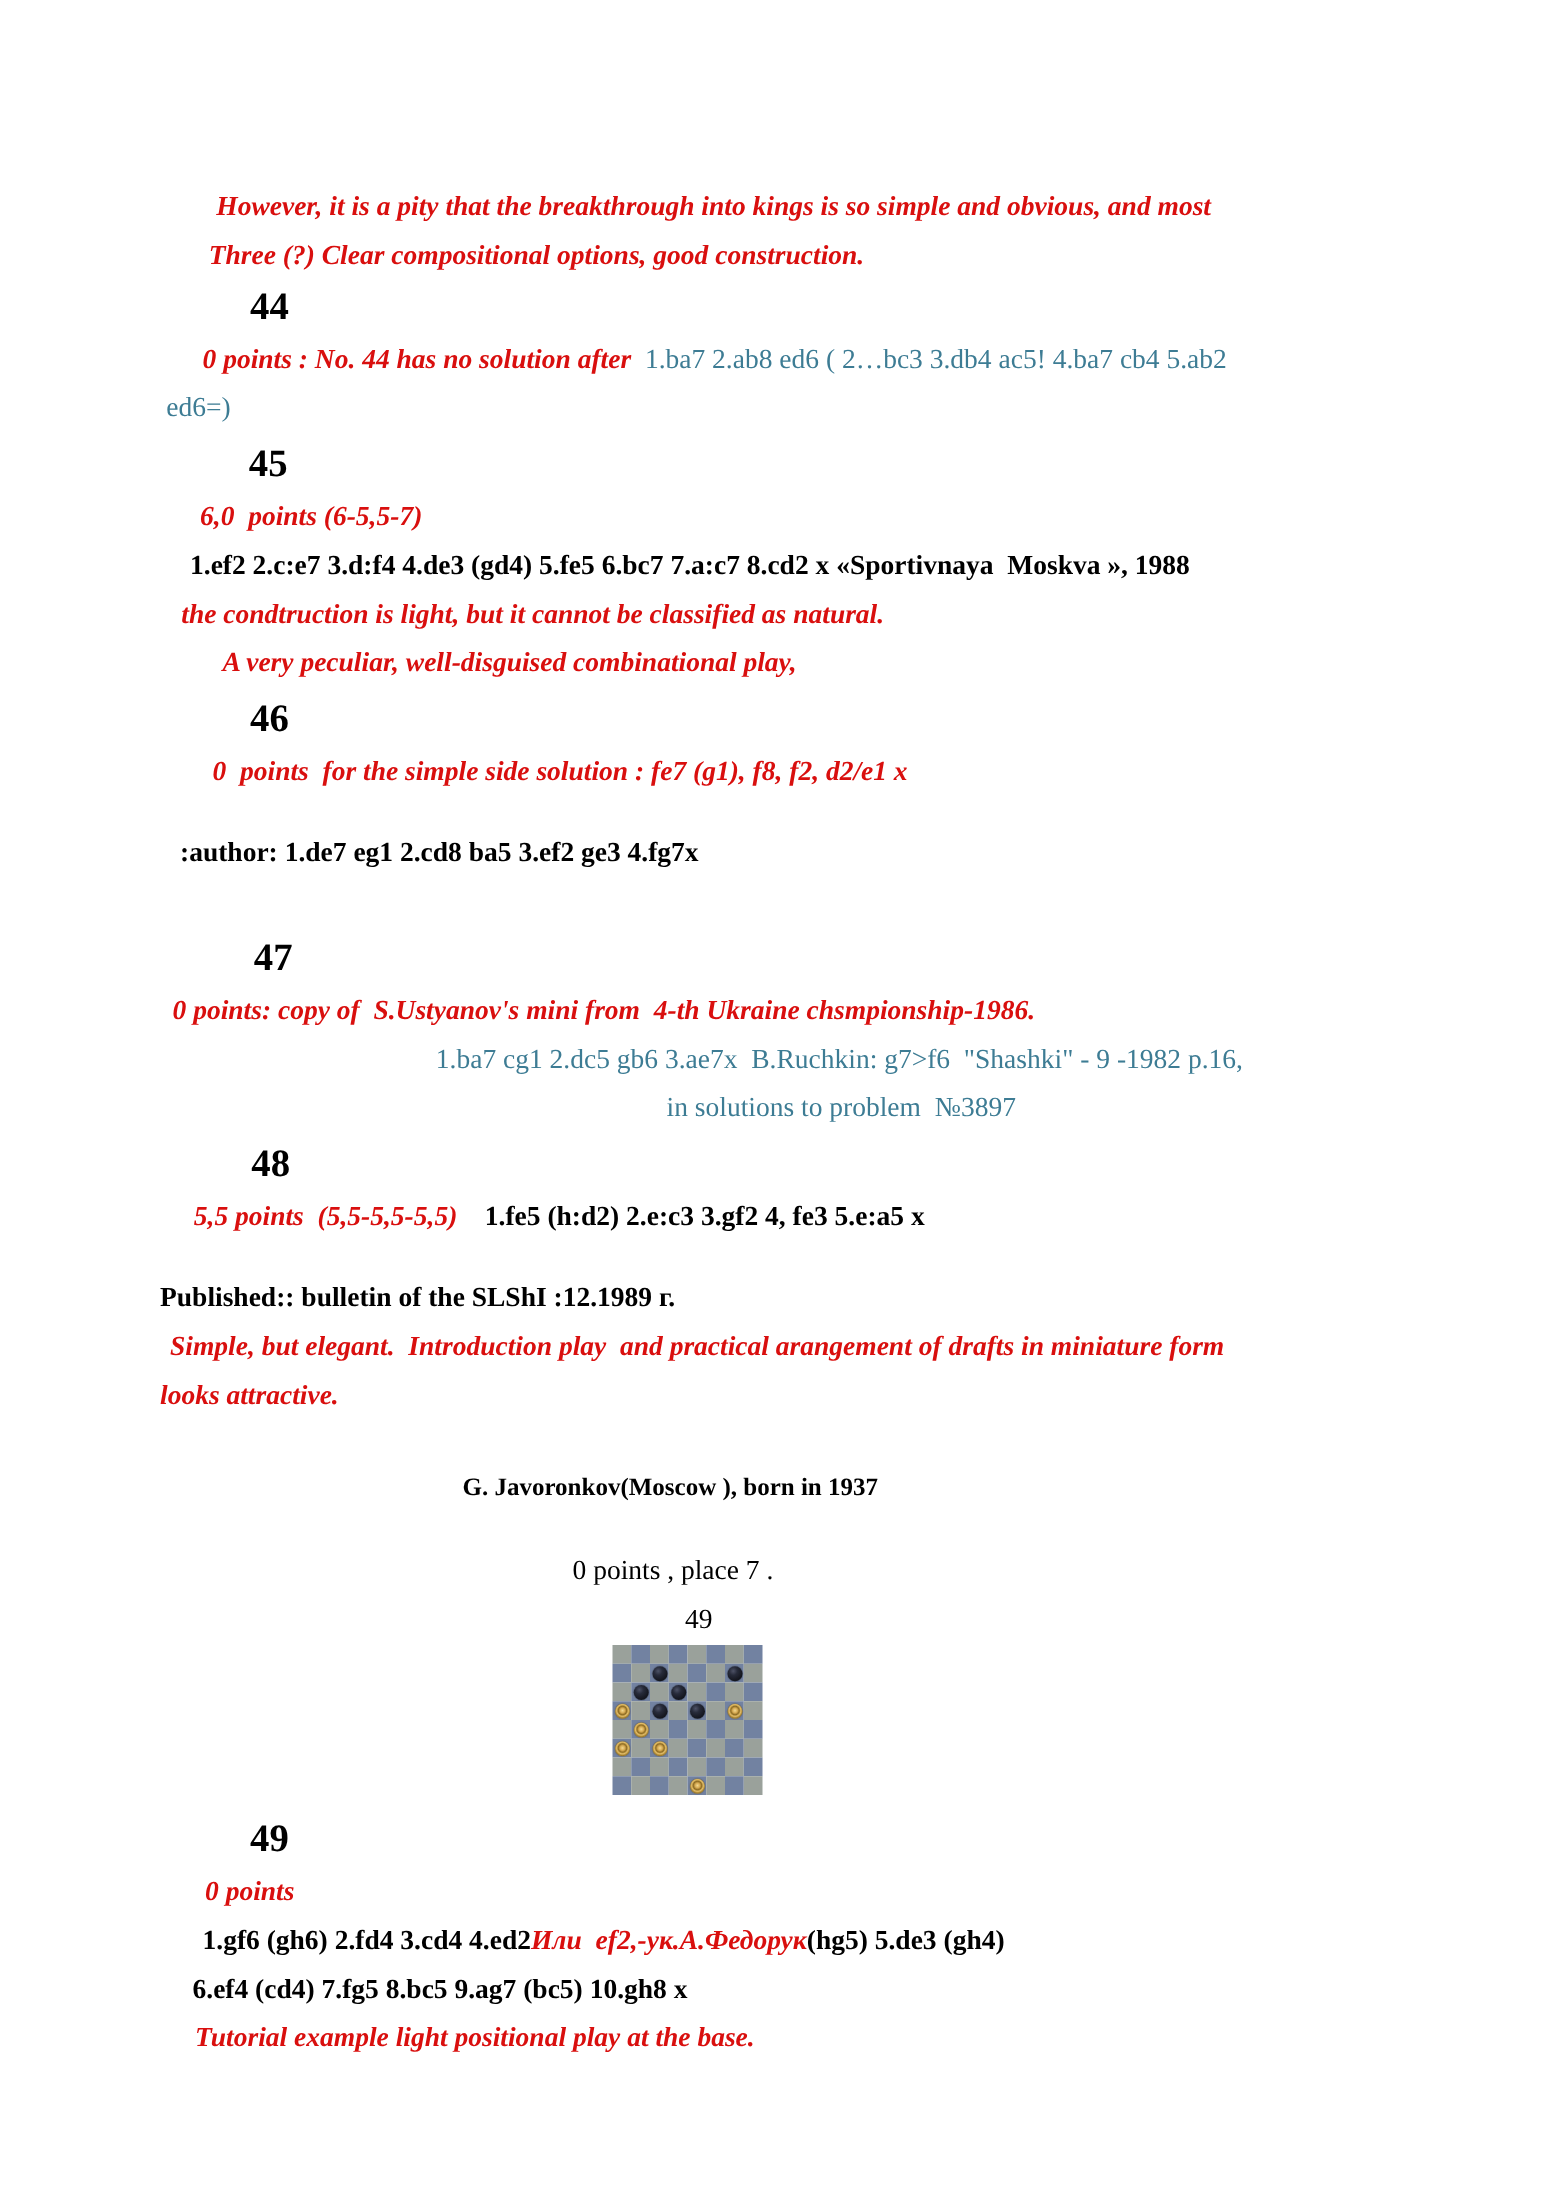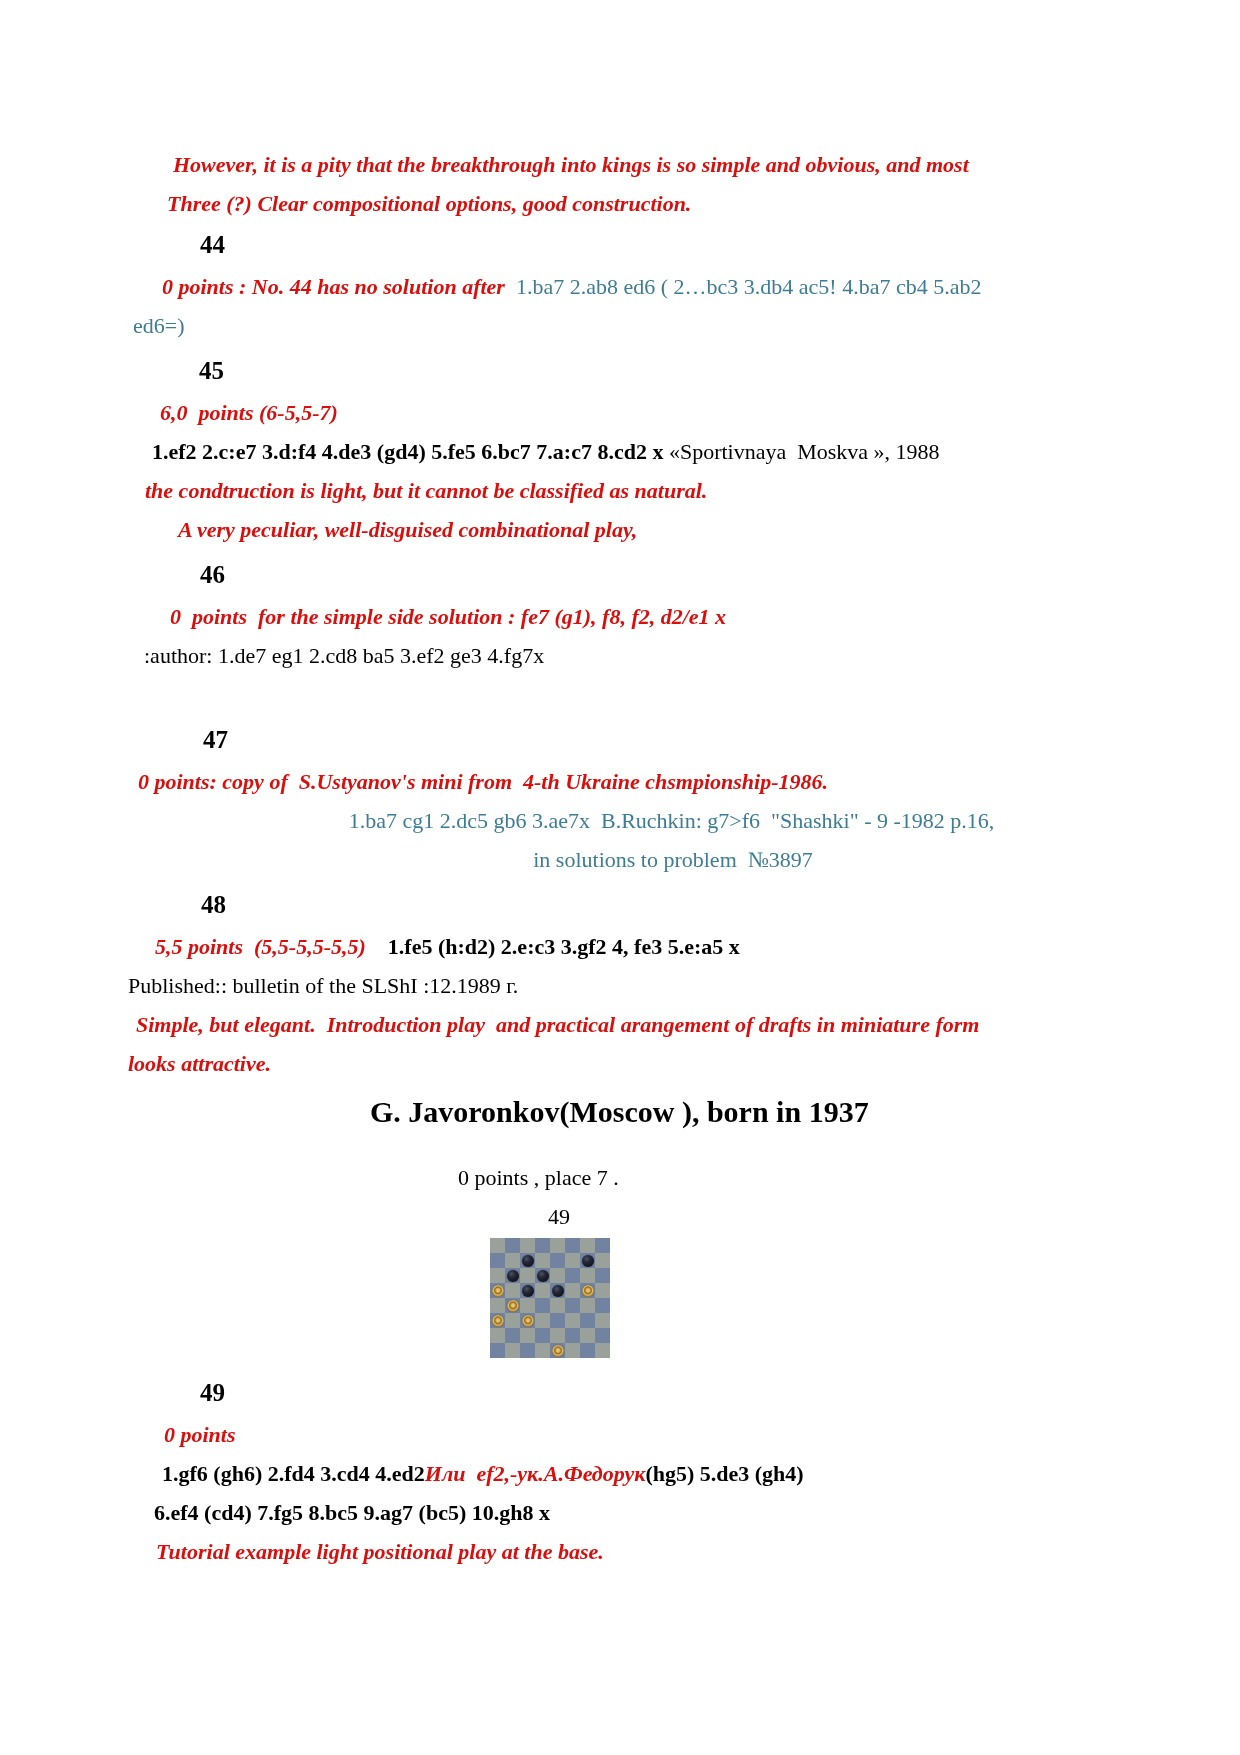--- a/index.html
+++ b/index.html
@@ -13,28 +13,28 @@
   body{
     width:1240px;height:1755px;
     background:#ffffff;
     color:var(--ink);
     font-family:"Liberation Serif","DejaVu Serif",serif;
     font-size:22px;
     overflow:hidden;
   }
   .content{padding:145px 30px 0 128px;}
   .line{line-height:39px;white-space:pre;}
-  .num-line{line-height:44px;font-size:25px;font-weight:bold;white-space:pre;}
+  .num-line{line-height:44px;font-size:31px;font-weight:bold;white-space:pre;}
   .mt4{margin-top:4px;}
   .red{color:var(--red);font-weight:bold;font-style:italic;}
   .teal{color:var(--teal);font-weight:normal;font-style:normal;}
   .teal-bold{color:var(--teal);font-weight:normal;text-align:center;}
   .bold{font-weight:bold;}
-  .plain{font-weight:normal;font-style:normal;}
-  .heading{font-size:30px;font-weight:bold;line-height:48px;margin-top:5px;padding-left:242px;white-space:pre;}
+  .plain{font-weight:bold;font-style:normal;margin-top:26px;}
+  .heading{font-size:20px;font-weight:bold;line-height:48px;margin-top:31px;padding-left:242px;white-space:pre;}
   .sub-line{line-height:39px;margin-top:22px;padding-left:330px;white-space:pre;}
   .diagram-label{line-height:39px;padding-left:420px;white-space:pre;}
   .board{
     display:grid;
     grid-template-columns:repeat(8,15px);
     grid-template-rows:repeat(8,15px);
     width:120px;height:120px;
     margin:2px 0 0 362px;
   }
   .cell{width:15px;height:15px;position:relative;}

